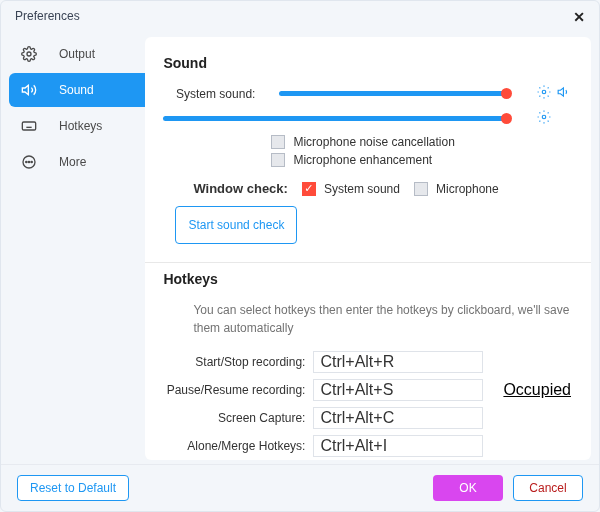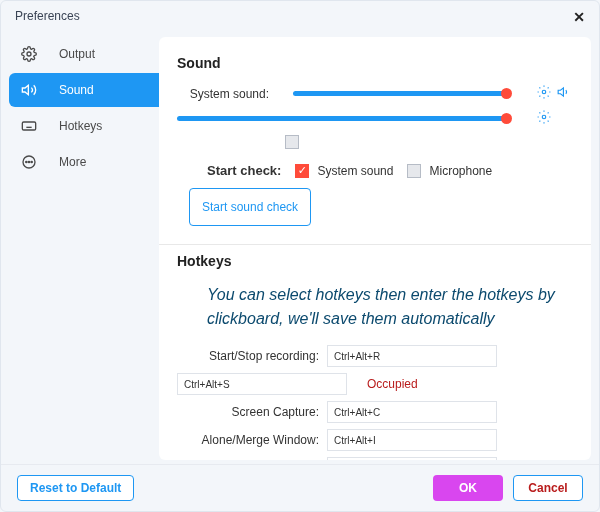--- a/index.html
+++ b/index.html
@@ -147,39 +147,38 @@
     border:1px solid #1e97f3;
     color:#1e97f3;
     font-size:12px;
     padding: 11px 12px;
     border-radius:4px;
     cursor:pointer;
     background:#fff;
     margin-left: 12px;
   }
   hr { border:none; border-top:1px solid #e8e8e8; margin:18px -20px 0 -18px; }
-  .hk-desc { font-size:16px; color:#0c4a6e; padding: 0 0 14px 30px; line-height:1.5;font-style:italic; }
+  .hk-desc { font-size:12px; color:#737373; padding: 0 0 14px 30px; line-height:1.5; }
   .hk-row { display:flex; align-items:center; font-size:12px; margin-bottom:6px; }
   .hk-label { width: 150px; text-align:right; padding-right:8px; }
   .hk-input {
     border:1px solid #dfe3e9;
     background:#fff;
     height:22px;
     width: 170px;
     padding: 0 6px;
-    font-size:10px;
+    font-size:16px;
     color:#333;
   }
-  .hk-occ { color:#b91c1c; font-size:12px; margin-left:20px; }
+  .hk-occ { color:#000000; font-size:16px; margin-left:20px;text-decoration:underline; }
   .footer {
     display:flex;
     align-items:center;
     padding: 10px 16px;
     border-top:1px solid #e7eaf0;
-    font-weight:bold;
   }
   .footer .spacer { flex:1; }
   .btn {
     font-size:12px;
     padding: 5px 0;
     min-width: 74px;
     text-align:center;
     border-radius:4px;
     cursor:pointer;
     border:1px solid transparent;
@@ -280,25 +279,30 @@
                   <circle cx="12" cy="12" r="3"></circle>
                   <path d="M12 1v2M12 21v2M4.22 4.22l1.42 1.42M18.36 18.36l1.42 1.42M1 12h2M21 12h2M4.22 19.78l1.42-1.42M18.36 5.64l1.42-1.42"></path>
                 </svg></span>
             <span style="width:14px;"></span>
           </div>
         </div>
 
         <div style="padding-left:108px;">
           <div class="chk-line">
             <span class="chk-box"></span>
+            <span>Microphone noise cancellation</span>
           </div>
+          <div class="chk-line">
+            <span class="chk-box"></span>
+            <span>Microphone enhancement</span>
+          </div>
         </div>
 
         <div class="sound-check-row">
-          <span class="sound-check-label">Start check:</span>
+          <span class="sound-check-label">Window check:</span>
           <span class="chk-line" style="margin:0;">
             <span class="chk-box checked">
                 <span class="checkmark">✓</span>
               </span>
             <span>System sound</span>
           </span>
           <span class="chk-line" style="margin:0;text-align:center;">
             <span class="chk-box"></span>
             <span>Microphone</span>
           </span>
@@ -310,29 +314,30 @@
 
         
         <h3>Hotkeys</h3>
         <div class="hk-desc">You can select hotkeys then enter the hotkeys by clickboard, we'll save them automatically</div>
 
         <div class="hk-row">
           <div class="hk-label">Start/Stop recording:</div>
           <input class="hk-input" value="Ctrl+Alt+R" style="">
         </div>
         <div class="hk-row">
+          <div class="hk-label">Pause/Resume recording:</div>
           <input class="hk-input" value="Ctrl+Alt+S" style="">
           <span class="hk-occ">Occupied</span>
         </div>
         <div class="hk-row">
           <div class="hk-label">Screen Capture:</div>
           <input class="hk-input" value="Ctrl+Alt+C" style="">
         </div>
         <div class="hk-row">
-          <div class="hk-label">Alone/Merge Window:</div>
+          <div class="hk-label">Alone/Merge Hotkeys:</div>
           <input class="hk-input" value="Ctrl+Alt+I" style="">
         </div>
         <div class="hk-row">
           <div class="hk-label">Show/Hide float panel:</div>
           <input class="hk-input" value="Ctrl+Alt+H" style="">
         </div>
 
         
 
         

